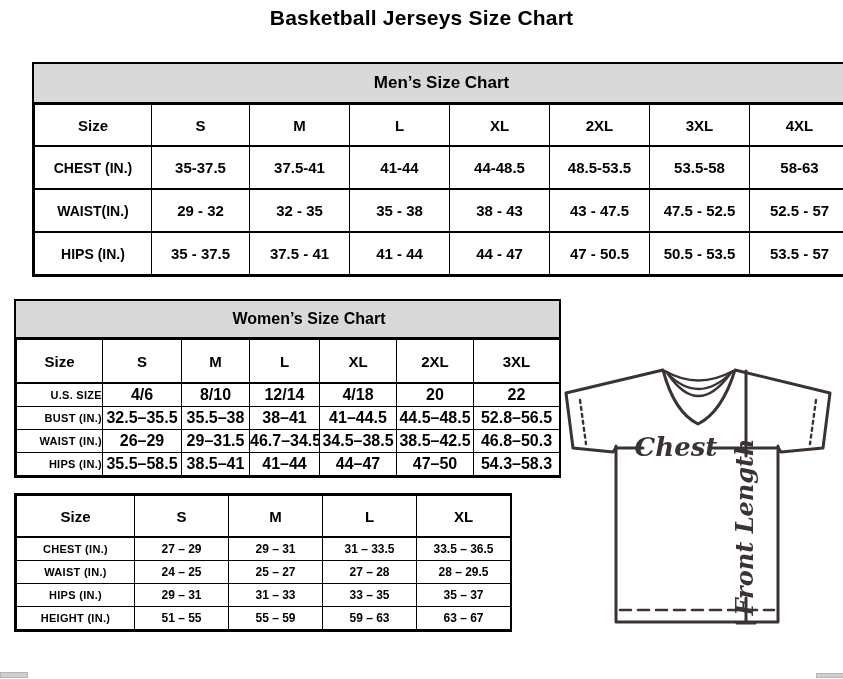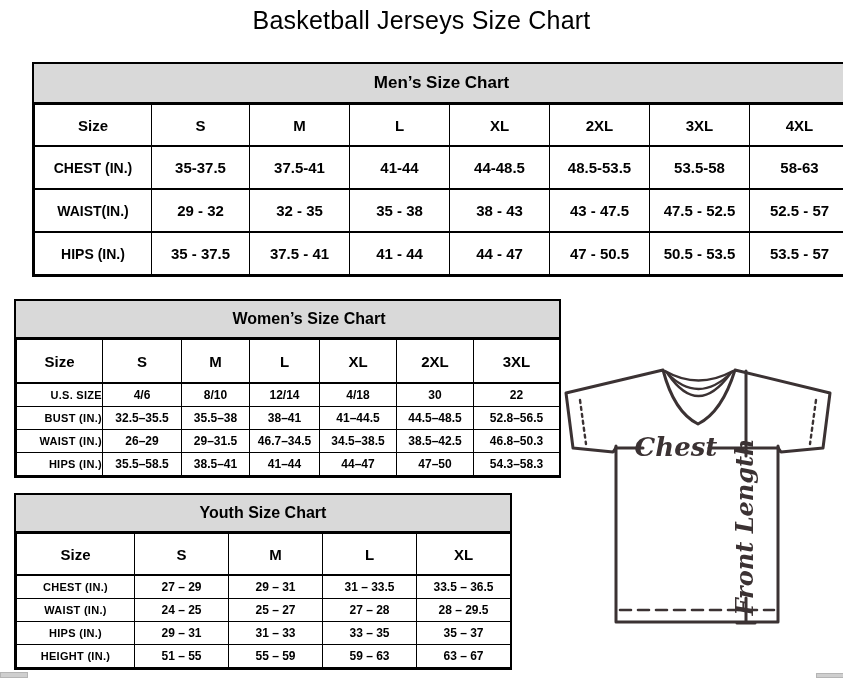--- a/index.html
+++ b/index.html
@@ -8,21 +8,21 @@
     --outline:#3b3233;
   }
   html,body{margin:0;padding:0;}
   body{
     width:843px;height:679px;position:relative;background:#ffffff;
     font-family:"Liberation Sans","DejaVu Sans",sans-serif;color:#000;
     overflow:hidden;
   }
   .page-title{
     position:absolute;top:6px;left:0;width:100%;text-align:center;
-    font-size:25px;font-weight:normal;letter-spacing:0.2px;
+    font-size:21px;font-weight:bold;letter-spacing:0.2px;
   }
   .chart{position:absolute;border:2px solid var(--border);background:#fff;}
   .chart-title{
     background:var(--header-band);border-bottom:2px solid var(--border);
     text-align:center;font-weight:bold;
   }
   .chart table{border-collapse:collapse;table-layout:fixed;width:100%;}
   .chart th,.chart td{
     border:1px solid var(--border);text-align:center;vertical-align:middle;
     font-weight:bold;padding:0;overflow:hidden;white-space:nowrap;
@@ -31,21 +31,21 @@
   
   #men-chart{left:32px;top:62px;width:815px;}
   #men-chart .chart-title{height:38px;line-height:38px;font-size:17px;}
   #men-chart thead th{height:40px;font-size:15px;}
   #men-chart tbody th,#men-chart tbody td{height:41px;font-size:15px;border-top-width:2px;}
   #men-chart tbody th{font-size:14px;}
   
   #women-chart{left:14px;top:299px;width:543px;}
   #women-chart .chart-title{height:36px;line-height:36px;font-size:16px;padding-left:43px;}
   #women-chart thead th{height:42px;font-size:15px;}
-  #women-chart tbody th,#women-chart tbody td{height:22px;font-size:12px;}
+  #women-chart tbody th,#women-chart tbody td{height:22px;font-size:16px;}
   #women-chart tbody th{font-size:11px;letter-spacing:0.3px;text-align:right;}
   
   #youth-chart{left:14px;top:493px;width:494px;}
   #youth-chart .chart-title{height:36px;line-height:36px;font-size:16px;}
   #youth-chart thead th{height:40px;font-size:15px;}
   #youth-chart tbody th,#youth-chart tbody td{height:22px;font-size:12px;}
   #youth-chart tbody th{font-size:11px;letter-spacing:0.3px;}
   
   #jersey{position:absolute;left:556px;top:360px;width:284px;height:272px;}
   .jersey-stroke{stroke:var(--outline);fill:none;stroke-width:3;stroke-linejoin:round;stroke-linecap:round;}
@@ -146,21 +146,21 @@
           <th>3XL</th>
         </tr>
       </thead>
       <tbody>
         <tr>
           <th>U.S. SIZE</th>
           <td>4/6</td>
           <td>8/10</td>
           <td>12/14</td>
           <td>4/18</td>
-          <td>30</td>
+          <td>20</td>
           <td>22</td>
         </tr>
         <tr>
           <th>BUST (IN.)</th>
           <td>32.5–35.5</td>
           <td>35.5–38</td>
           <td>38–41</td>
           <td>41–44.5</td>
           <td>44.5–48.5</td>
           <td>52.8–56.5</td>
@@ -181,21 +181,20 @@
           <td>41–44</td>
           <td>44–47</td>
           <td>47–50</td>
           <td>54.3–58.3</td>
         </tr>
       </tbody>
     </table>
 </div>
 
 <div class="chart" id="youth-chart">
-  <div class="chart-title">Youth Size Chart</div>
   <table>
       <colgroup>
         <col style="width: 118px;">
         <col style="width: 94px;">
         <col style="width: 94px;">
         <col style="width: 94px;">
         <col style="width: 94px;">
       </colgroup>
       <thead>
         <tr>

